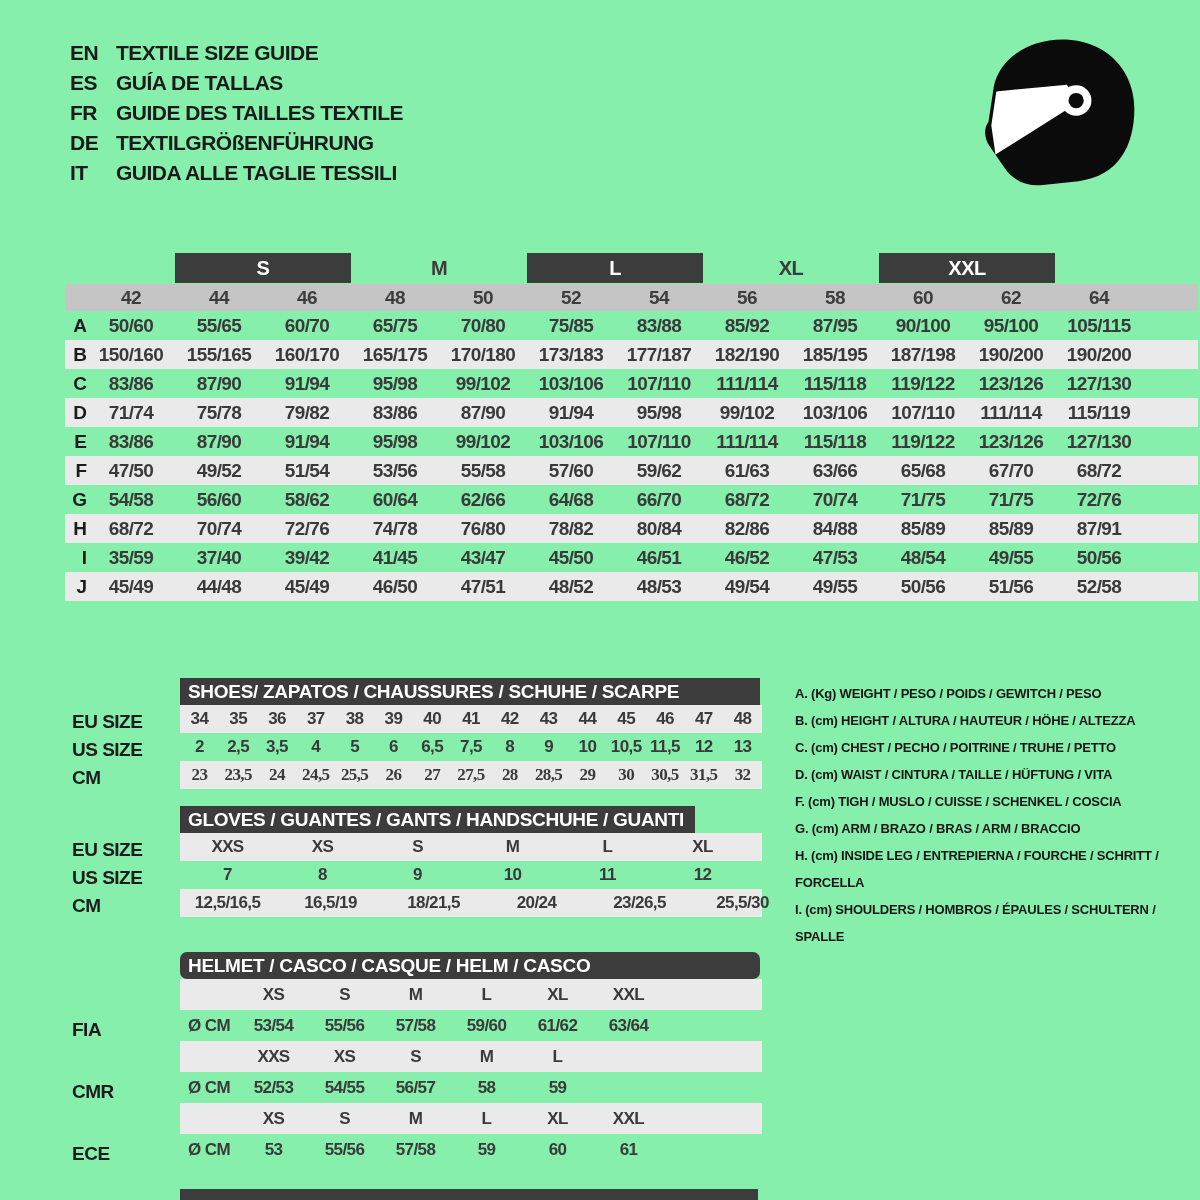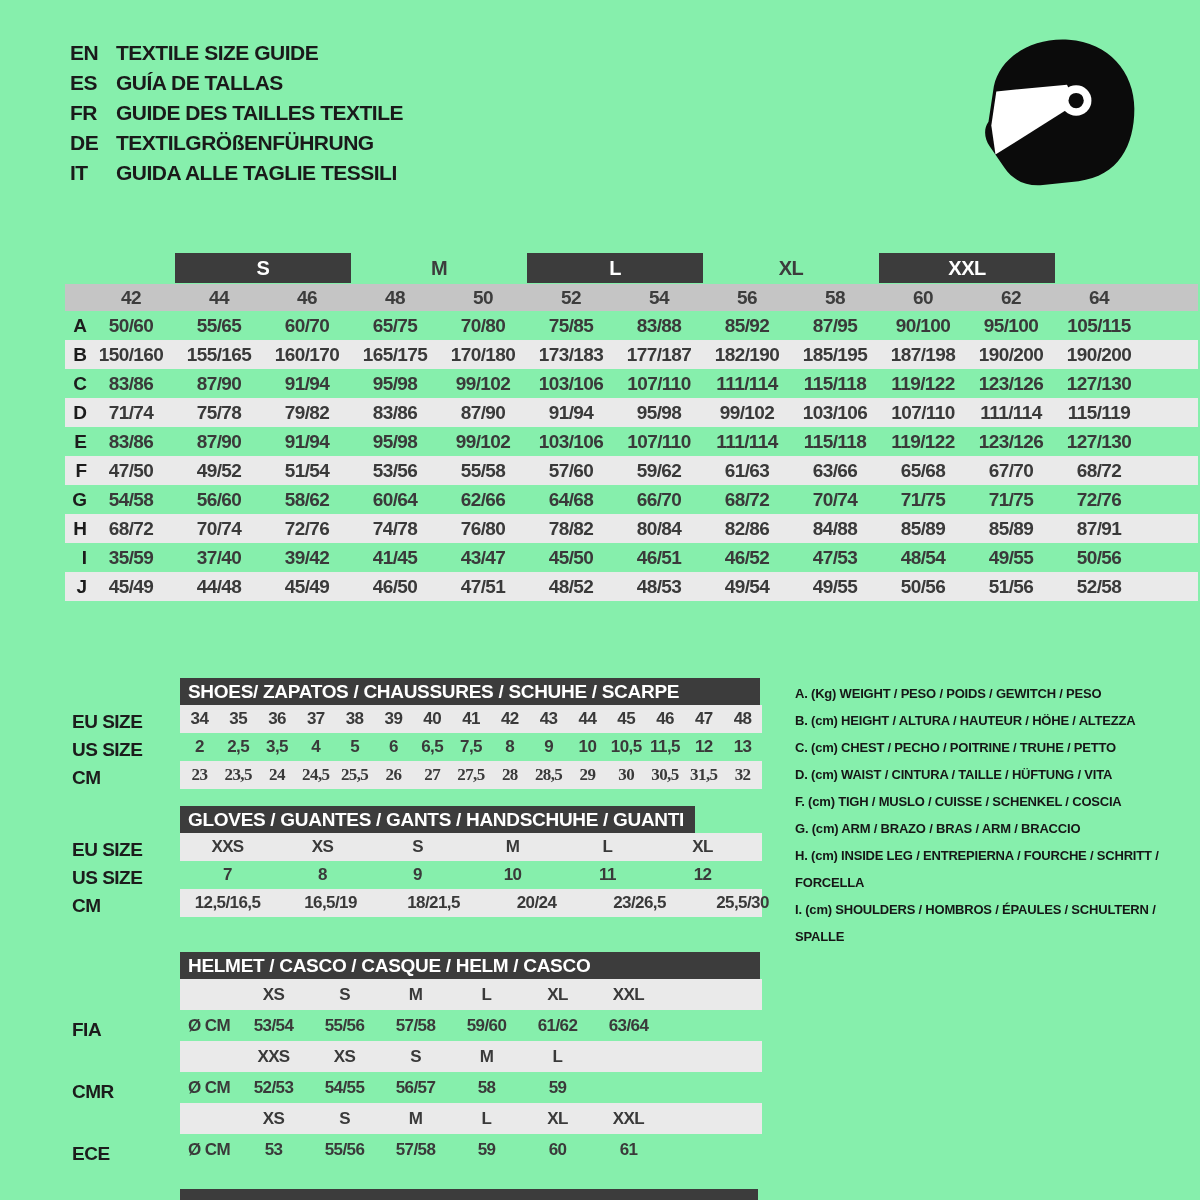--- a/index.html
+++ b/index.html
@@ -346,21 +346,21 @@
           <div class="cell">18/21,5</div>
           <div class="cell">20/24</div>
           <div class="cell">23/26,5</div>
           <div class="cell">25,5/30</div>
         </div>
       </div>
     </div>
   <div class="sec" id="helmetSec" style="top:948px">
       <div class="sec-row">
         <div class="row-label"></div>
-        <div class="bar" style="width: 580px;">HELMET / CASCO / CASQUE / HELM / CASCO</div>
+        <div class="bar" style="width: 580px; border-radius: 7px;">HELMET / CASCO / CASQUE / HELM / CASCO</div>
       </div>
       <div class="sec-row">
         <div class="row-label"></div>
         <div class="cells shaded" style="grid-template-columns: 58px repeat(6, 71px);">
           <div class="cell"></div>
           <div class="cell">XS</div>
           <div class="cell">S</div>
           <div class="cell">M</div>
           <div class="cell">L</div>
           <div class="cell">XL</div>

